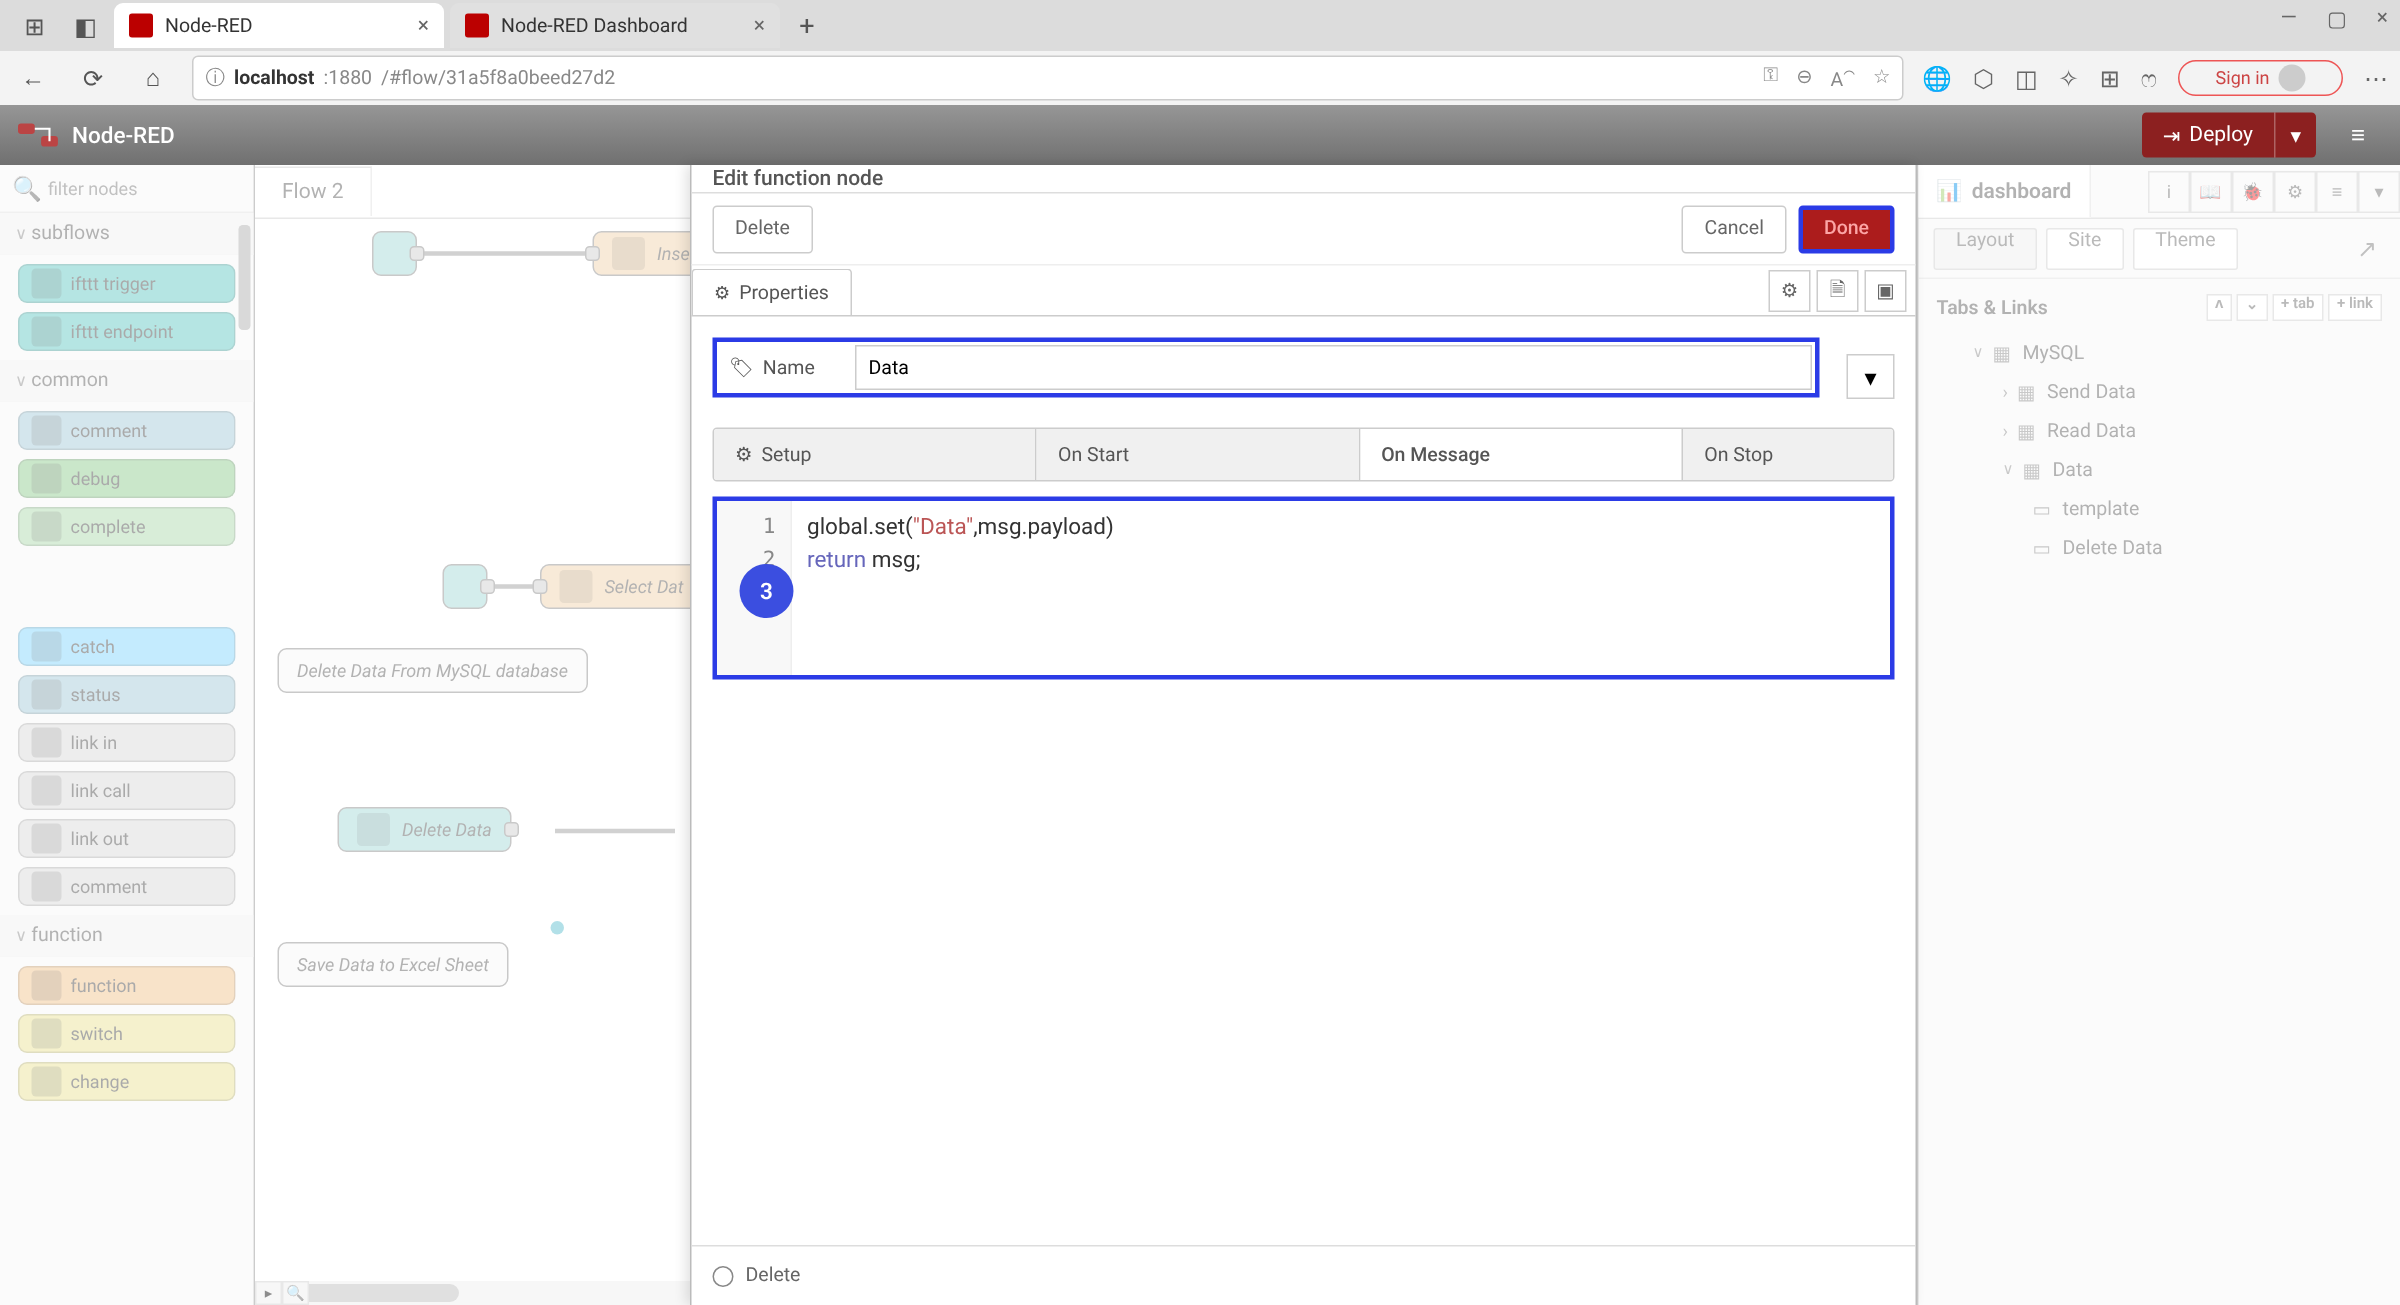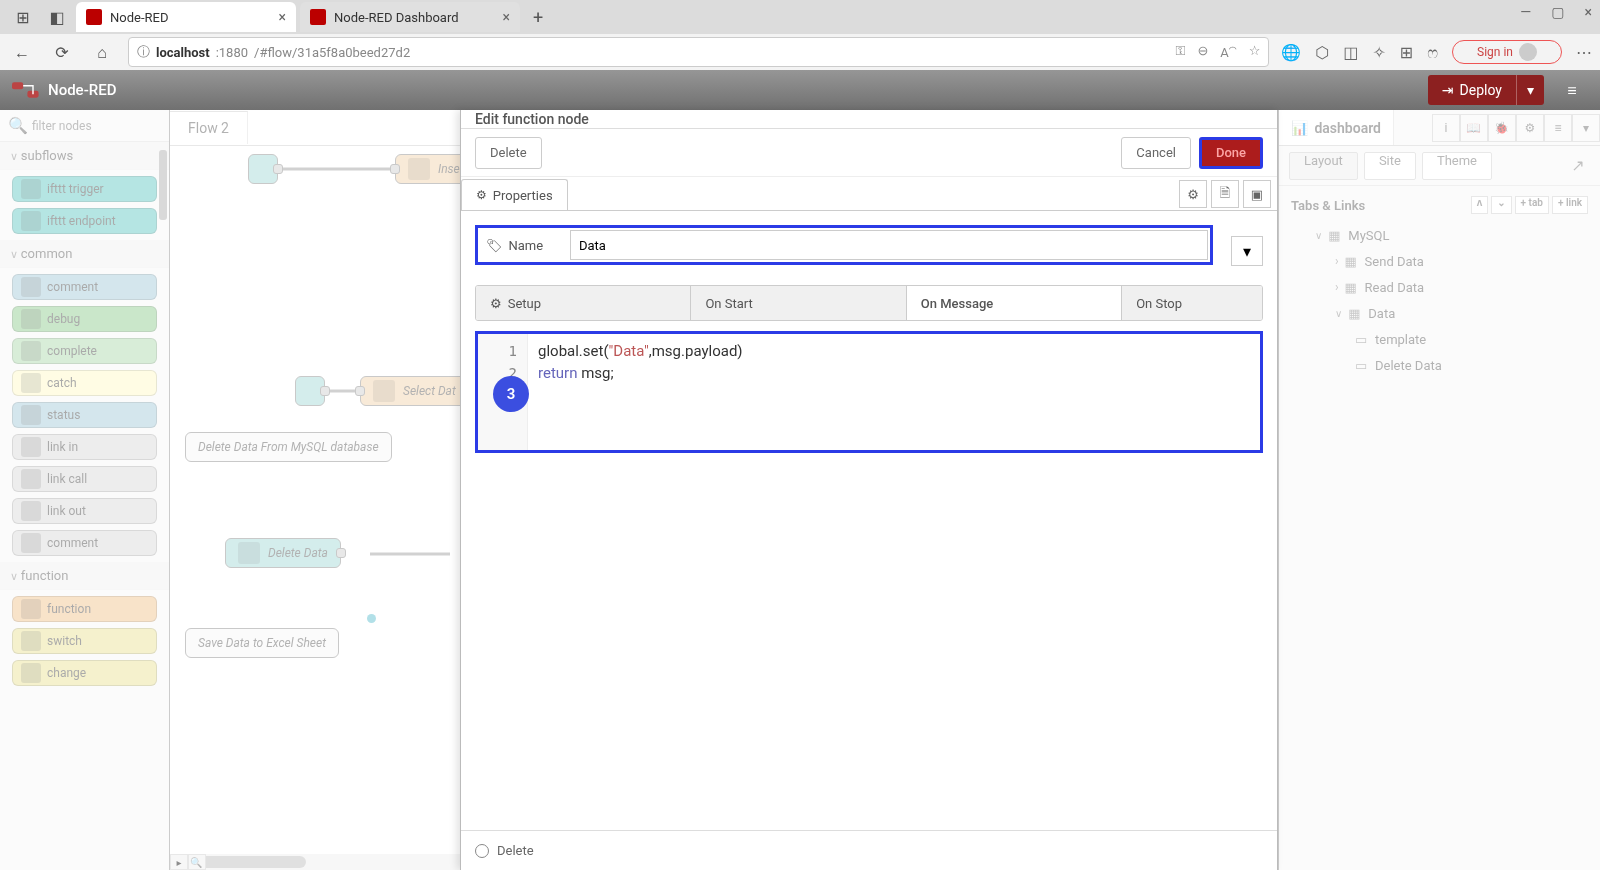--- a/index.html
+++ b/index.html
@@ -44,21 +44,21 @@
 .scroll-indicator { width:8px; height:70px; background:#aaa; border-radius:3px; position:absolute; right:2px; top:40px; }
 .cat { padding:6px 10px; font-size:13px; color:#555; border-bottom:1px solid #eee; background:#f0f0f0; }
 .cat::before { content:"∨ "; color:#888; font-size:11px; }
 .nodes { padding:6px 12px; display:flex; flex-direction:column; gap:6px; }
 .node { height:26px; border-radius:6px; display:flex; align-items:center; padding:0 8px; font-size:12px; color:#444; position:relative; border:1px solid rgba(0,0,0,0.2); }
 .node .ico { width:20px; height:20px; border-radius:3px; margin-right:6px; display:inline-block; }
 .node.teal { background:#5bc6c1; }
 .node.grey { background:#d7d7d7; }
 .node.green { background:#8bc98b; }
 .node.green2 { background:#a8d8a8; }
-.node.red { background:#fef9c3; }
+.node.red { background:#7dd3fc;margin-top:48px; }
 .node.blue { background:#a0c8d8; }
 .node.orange { background:#f0c088; }
 .node.yellow { background:#e8e090; }
 
 
 .canvas { flex:1; position:relative; background:#fff; overflow:hidden; }
 .canvas::after { content:""; position:absolute; inset:0; background:rgba(255,255,255,0.55); pointer-events:none; }
 .canvas-tabs { height:36px; display:flex; align-items:center; border-bottom:1px solid #ccc; }
 .canvas-tab { padding:8px 18px; font-size:14px; color:#555; background:#fff; border-right:1px solid #ddd; border-top:3px solid transparent; }
 .canvas-tab.active { border-top:1px solid #ccc; }

